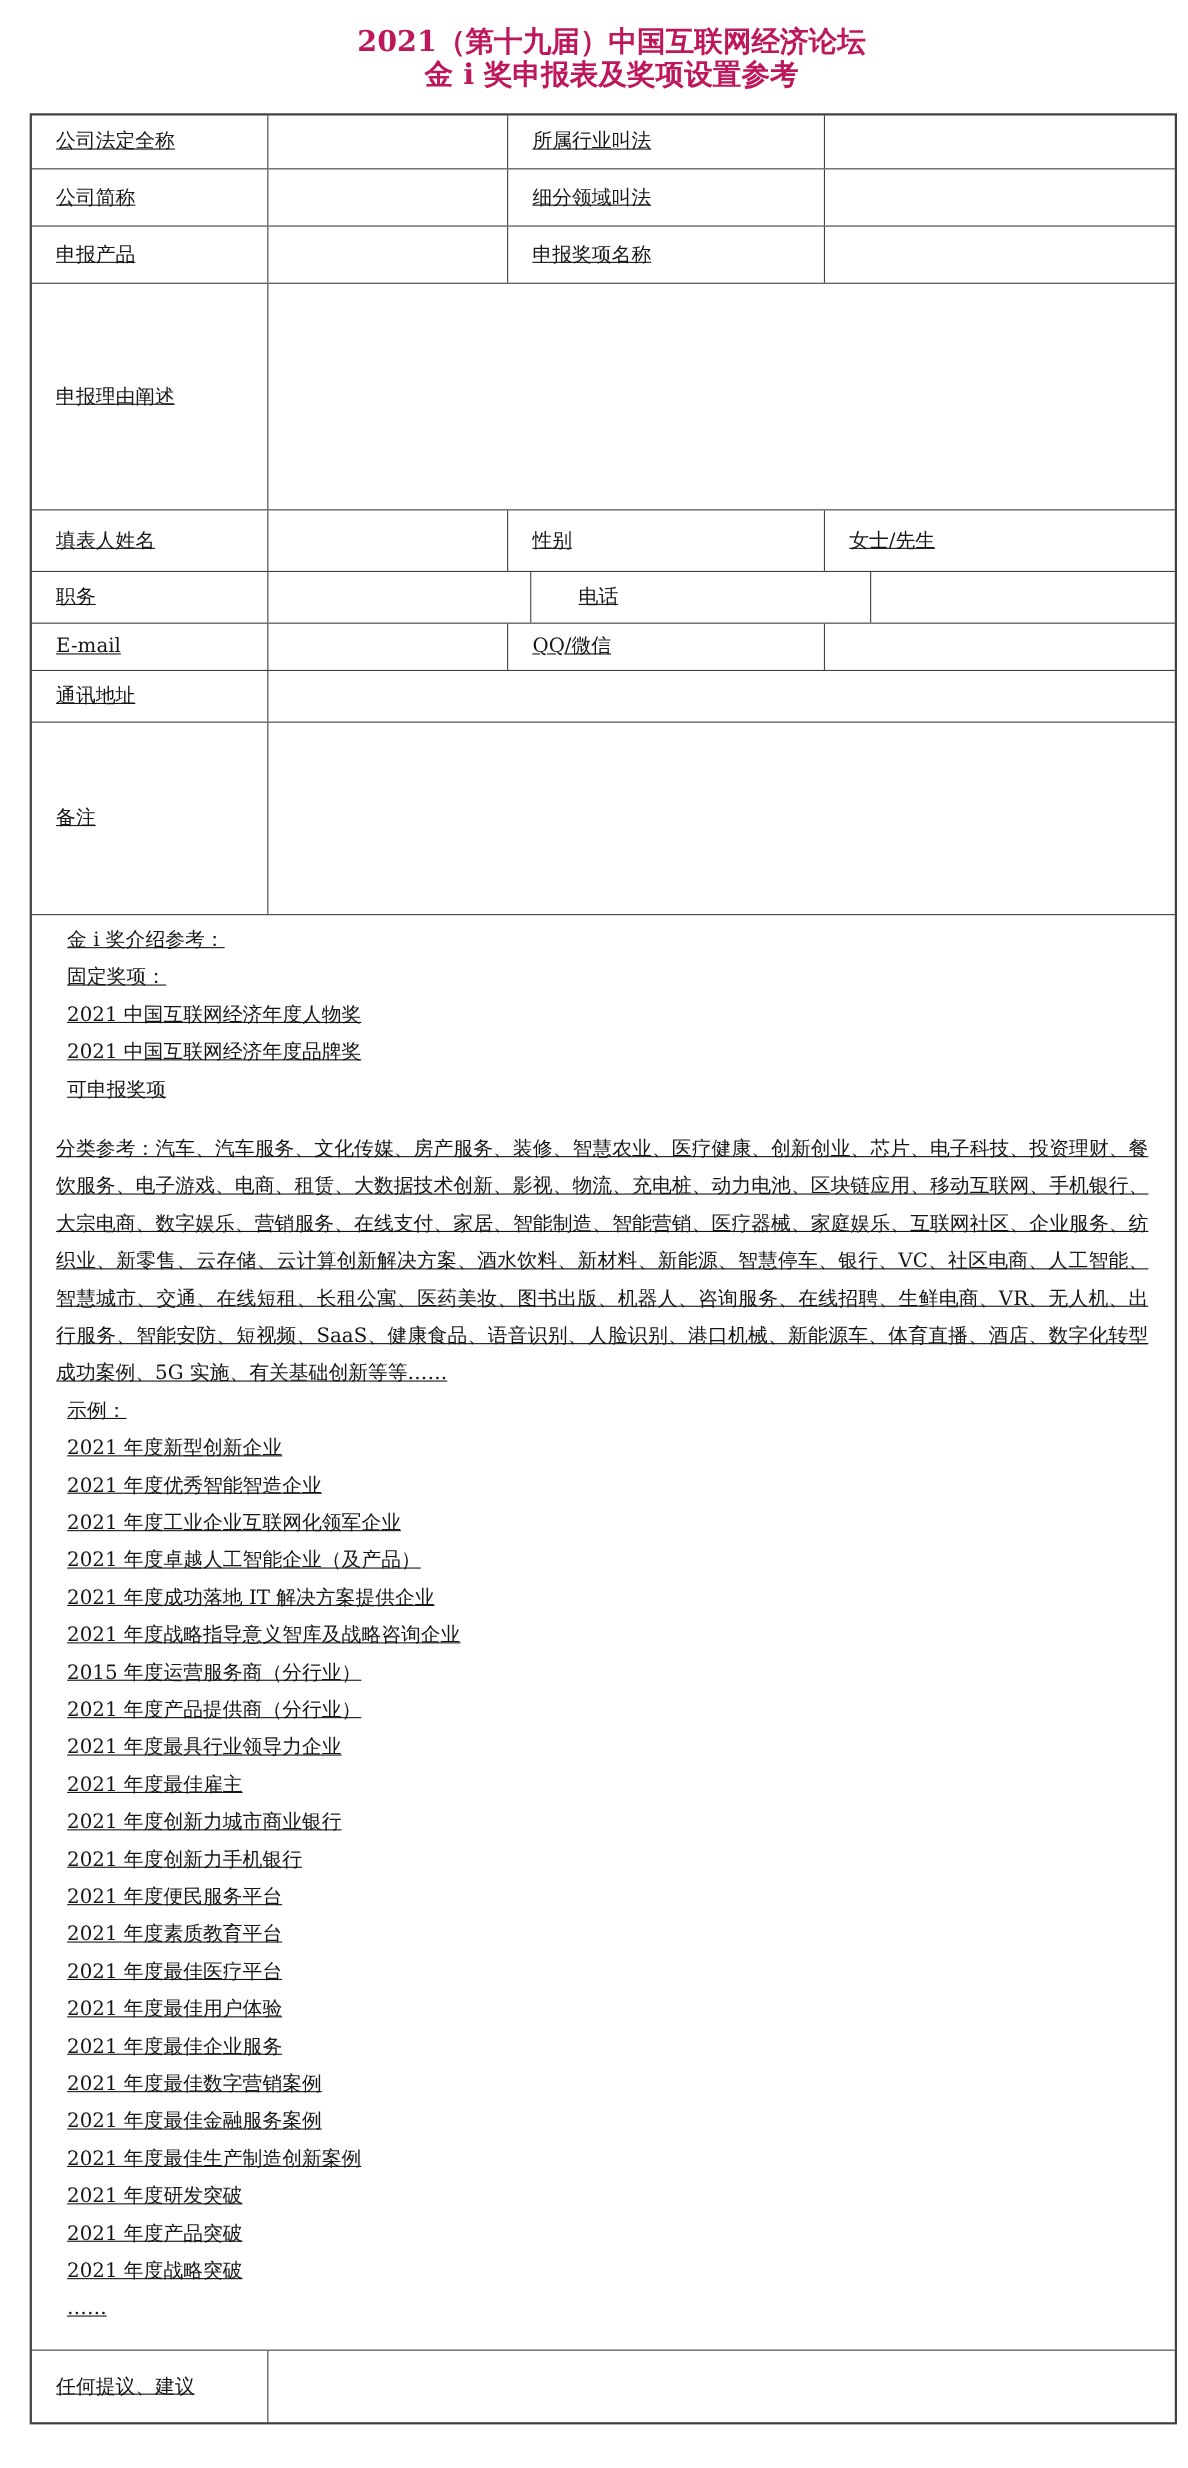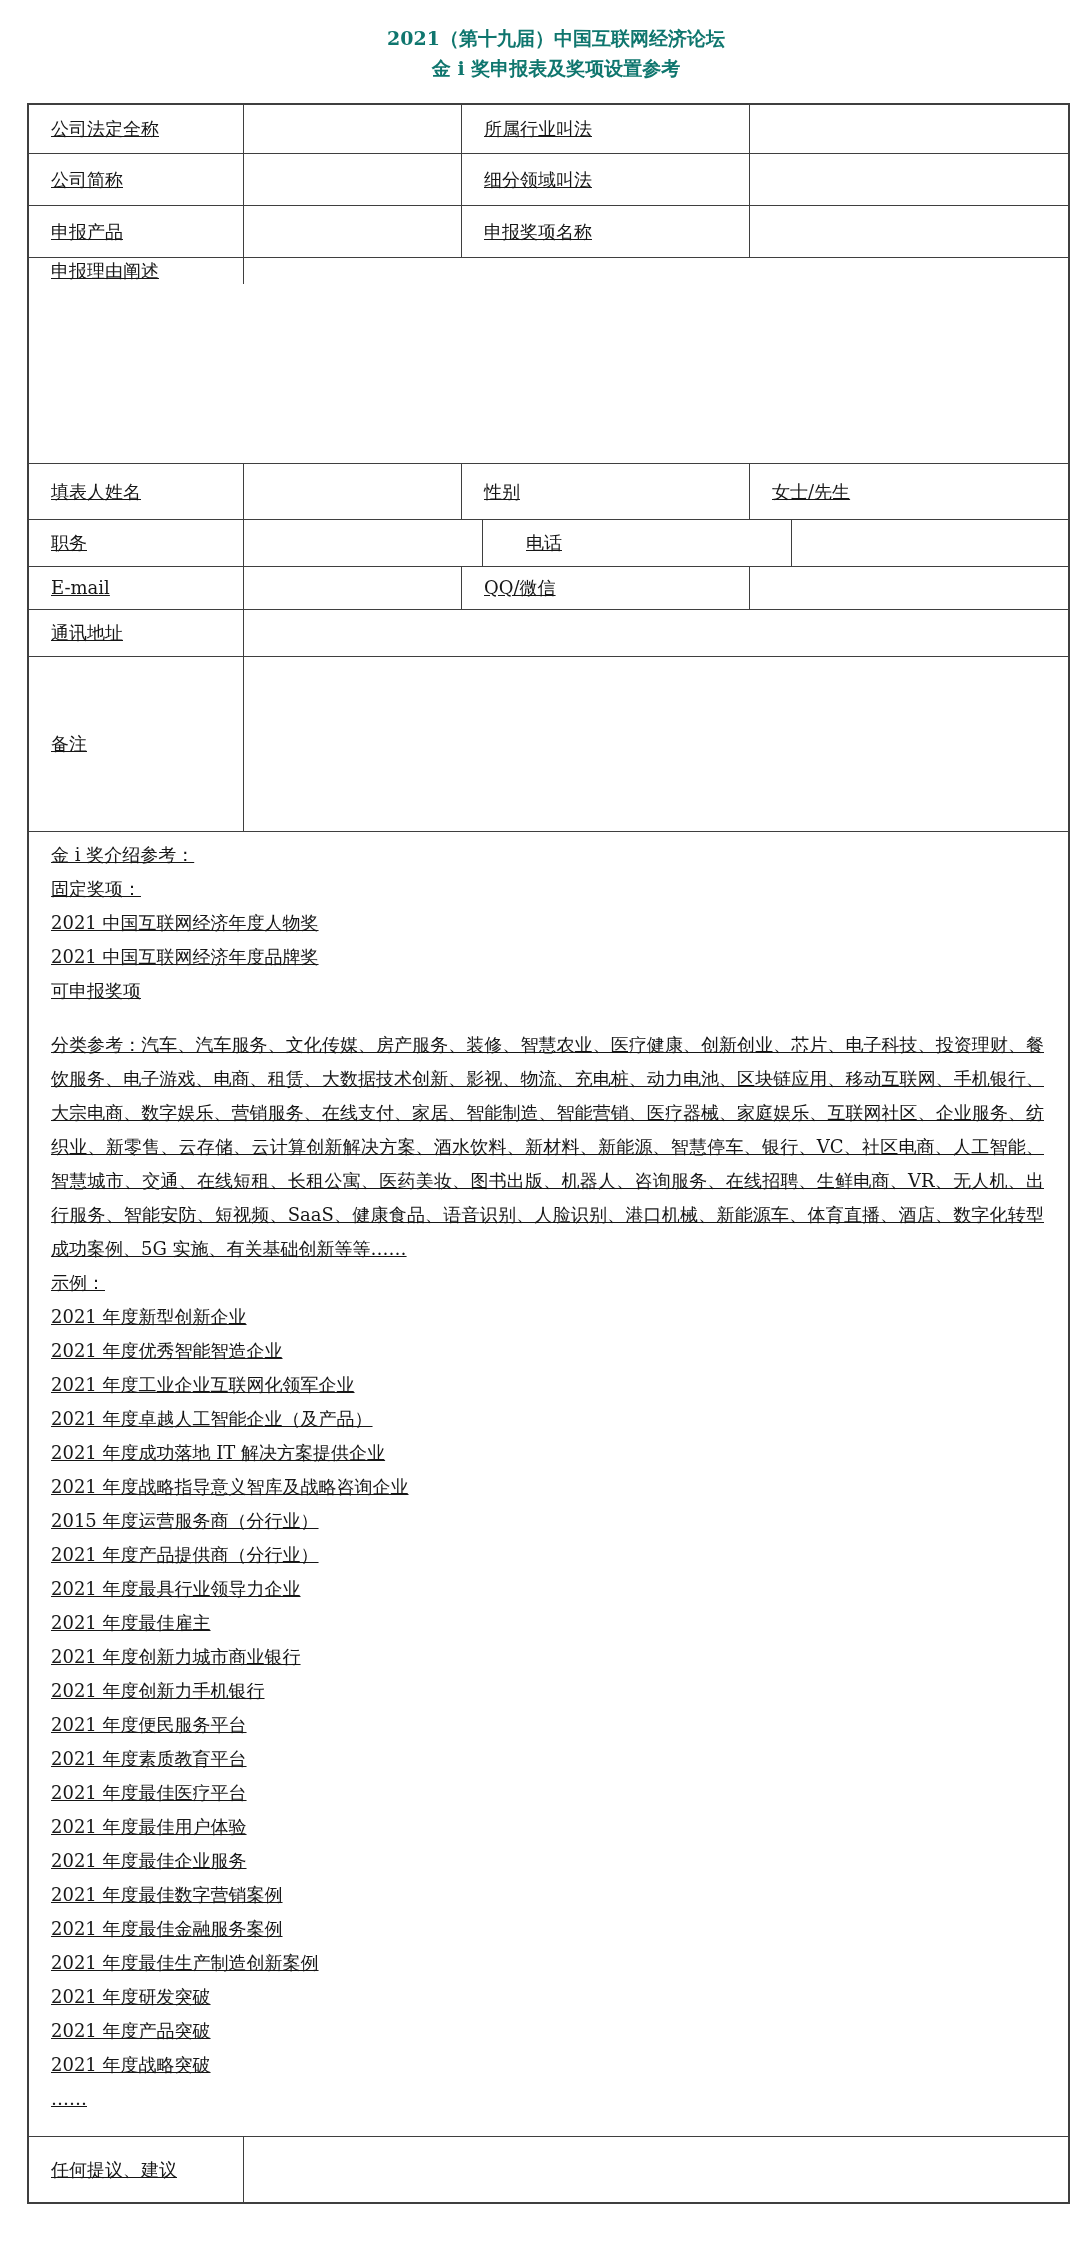--- a/index.html
+++ b/index.html
@@ -5,21 +5,21 @@
   * { margin: 0; padding: 0; box-sizing: border-box; }
   html, body { background: #ffffff; }
   body {
     width: 1080px; height: 2244px;
     font-family: "DejaVu Serif", "Liberation Serif", serif;
     color: #161616;
   }
   .page { position: relative; width: 1080px; height: 2244px; background: #fff; overflow: hidden; }
 
   .titles { position: absolute; top: 23px; left: 0; width: 100%; text-align: center; }
-  .title-line { font-size: 19px; font-weight: bold; line-height: 30px; color: #0f766e; margin-left: 32px; }
+  .title-line { font-size: 26px; font-weight: bold; line-height: 30px; color: #be185d; margin-left: 32px; }
 
   .form-table {
     position: absolute; left: 27px; top: 103px; width: 1043px;
     border: 2px solid #3f3f3f; background: #fff; text-decoration: underline;
   }
   .row { display: flex; border-bottom: 1px solid #3f3f3f; }
   .row:last-child { border-bottom: none; }
   .cell {
     border-right: 1px solid #3f3f3f;
     display: flex; align-items: center;
@@ -28,34 +28,34 @@
   }
   .cell:last-child { border-right: none; }
   .c1 { width: 215px; }
   .c2 { width: 218px; }
   .c3 { width: 288px; }
   .c4 { flex: 1; }
   .cspan { flex: 1; }
 
   .h49  { height: 49px; }
   .h52  { height: 52px; }
-  .h206 { height: 206px; flex-direction: column; }
+  .h206 { height: 206px; }
   .h56  { height: 56px; }
   .h47  { height: 47px; gap: 21px; }
   .h43  { height: 43px; }
   .h175 { height: 175px; }
   .h1305{ height: 1305px; }
   .h65  { height: 65px; }
 
   .intro-cell {
     width: 100%; padding: 6px 24px 0 22px;
     font-size: 18px; line-height: 34px; color: #161616;
     display: block;
   }
-  .iline { white-space: pre; }
+  .iline { white-space: pre; margin-left: 10px; }
   .ipara { text-align: justify; margin-top: 20px; }
 </style>
 </head>
 <body>
 
 <div class="page">
 
   <div class="titles">
     <div class="title-line">2021（第十九届）中国互联网经济论坛</div>
     <div class="title-line">金 i 奖申报表及奖项设置参考</div>

